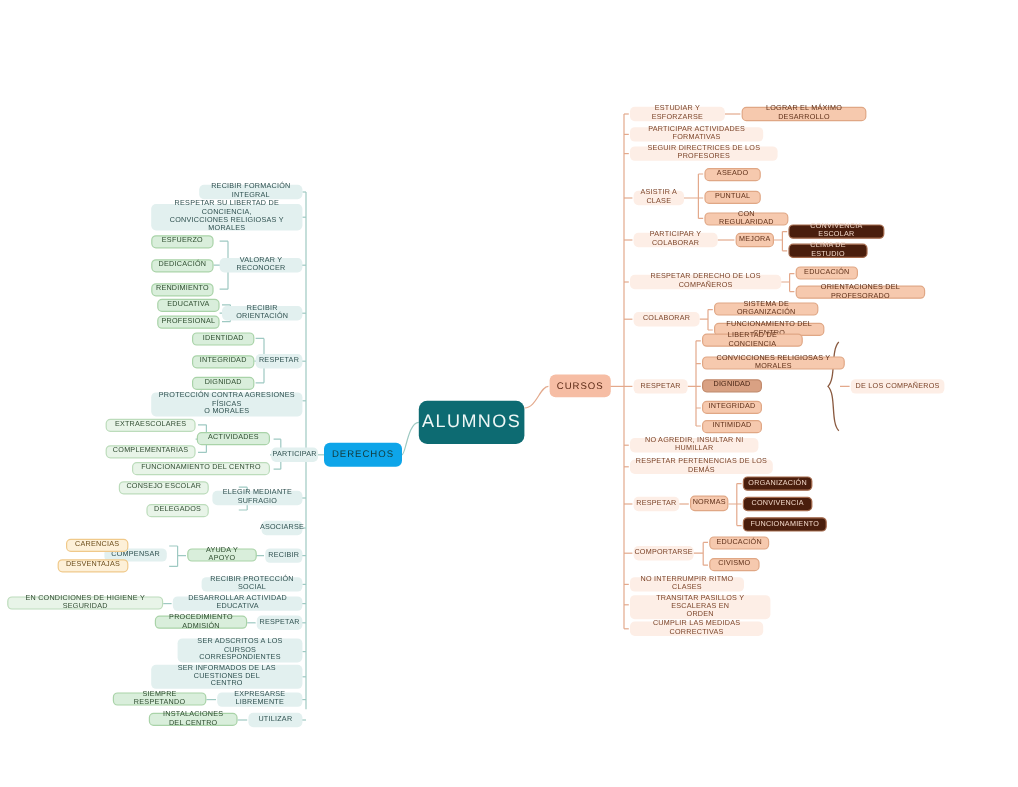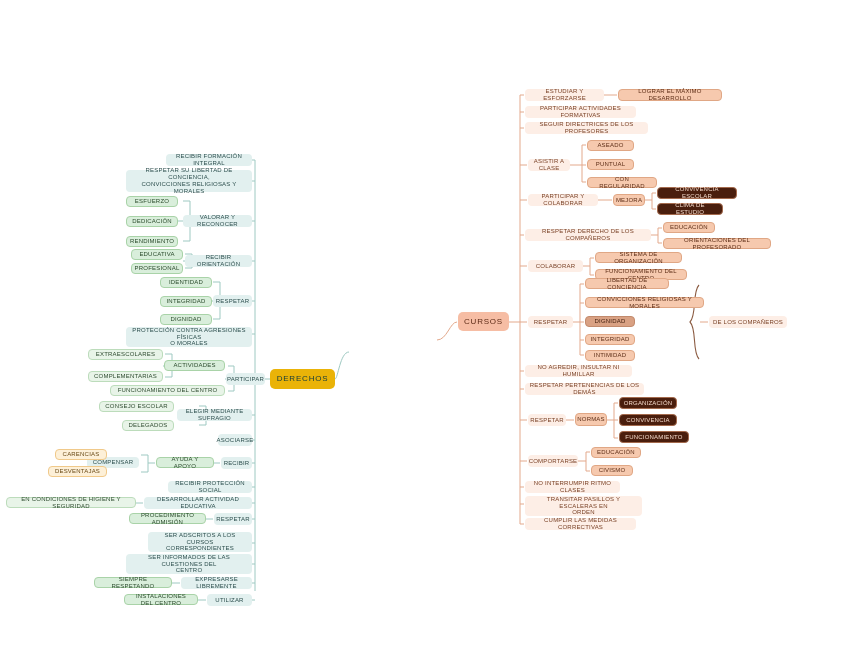--- a/index.html
+++ b/index.html
@@ -24,21 +24,21 @@
   }
 
   
   .n-center{
     background:#0d6b72;color:#eef7f6;
     border-radius:7px;
     font-size:15px;letter-spacing:1.2px;font-weight:400;
   }
 
   
-  .n-branch-l{background:#eab308;color:#123b3c;font-size:8px;letter-spacing:.8px;border-radius:5px;text-align:right;}
+  .n-branch-l{background:#0ea5e9;color:#123b3c;font-size:8px;letter-spacing:.8px;border-radius:5px;text-align:right;}
   
   .n-branch-r{background:#f6bda4;color:#5c2a16;font-size:8px;letter-spacing:.8px;border-radius:5px;}
 
   
   .l1{background:#e2f0ef;color:#2d4f4e;font-size:6px;}
   .l2{background:#e8f4e8;color:#2f4b30;font-size:6px;border:1px solid #bcdcbb;}
   .l3{background:#d9eedb;color:#2b4a2c;font-size:6px;border:1px solid #a9d3a8;}
   .l4{background:#fdf0d8;color:#6a4a17;font-size:6px;border:1px solid #f0c98a;}
 
   
@@ -145,20 +145,21 @@
       <path d="M566,420 L574,420"></path>
 
       <path d="M607,420 L614,420 M614,403 L614,438 M614,403 L618,403 M614,420 L618,420 M614,438 L618,438"></path>
 
       <path d="M578,461 L586,461 M586,452 L586,471 M586,452 L590,452 M586,471 L590,471"></path>
     </g>
 
     <path d="M699,285 C692,292 697,315 690,322 C697,329 692,352 699,359" fill="none" stroke="#8a5a40" stroke-width="1.1"></path>
   </svg>
 
+  <div class="node n-center" style="left:349px;top:334px;width:88px;height:36px;">ALUMNOS</div>
 
   <div class="node n-branch-l" style="left:270px;top:369px;width:65px;height:20px;">DERECHOS</div>
   <div class="node n-branch-r" style="left:458px;top:312px;width:51px;height:19px;">CURSOS</div>
 
   <div class="node l1" style="left:166px;top:154px;width:86px;height:12px;">RECIBIR FORMACIÓN INTEGRAL</div>
 
   <div class="node l1" style="left:126px;top:170px;width:126px;height:22px;">RESPETAR SU LIBERTAD DE CONCIENCIA,
 CONVICCIONES RELIGIOSAS Y MORALES</div>
 
   <div class="node l1" style="left:183px;top:215px;width:69px;height:12px;">VALORAR Y RECONOCER</div>

